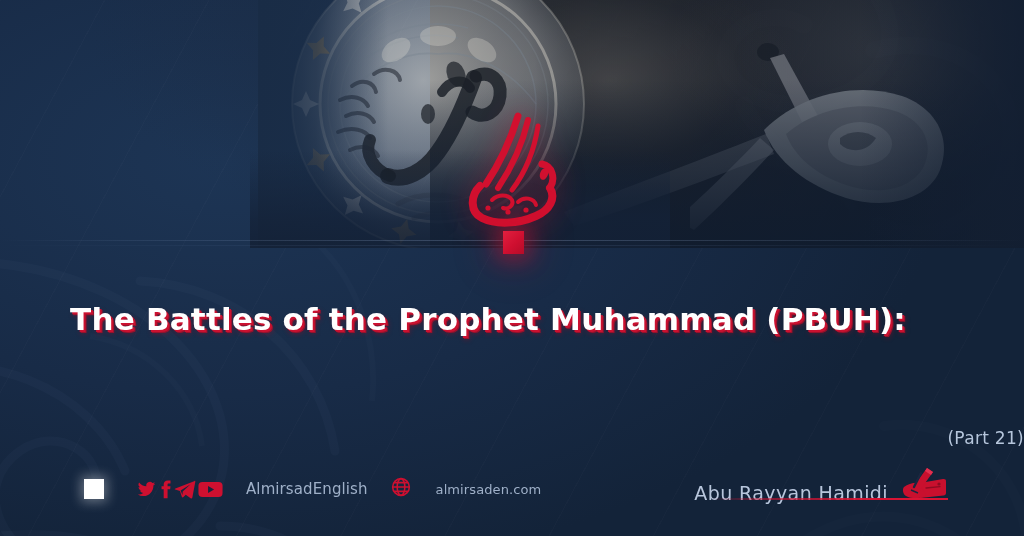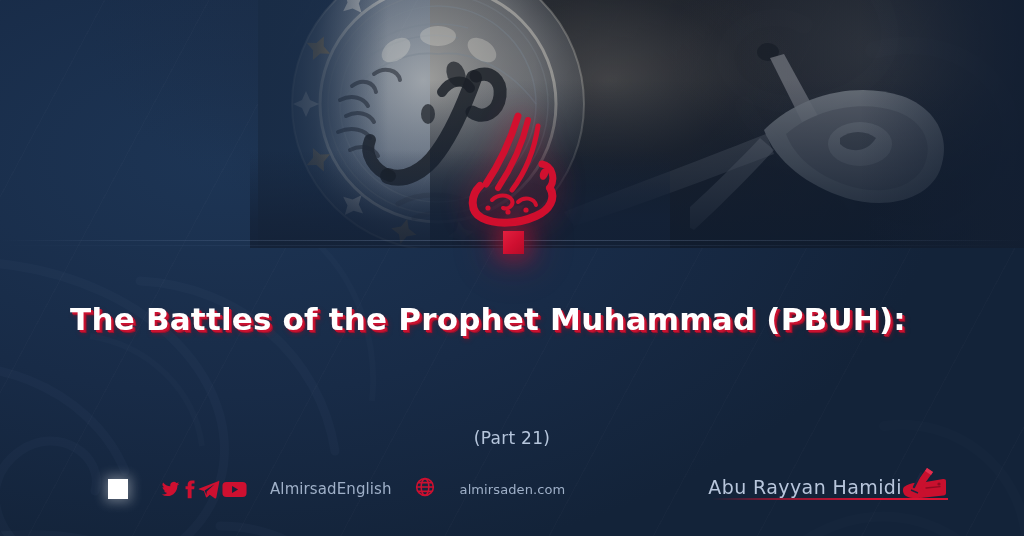--- a/index.html
+++ b/index.html
@@ -127,30 +127,30 @@
     letter-spacing:0.2px;
     line-height:46px;
     text-shadow:
        2px 2px 0 rgba(206,18,48,0.95),
        3px 3px 0 rgba(180,14,40,0.75),
        3px 4px 5px rgba(150,10,34,0.45);
   }
 
   .part-label {
     position:absolute; left:0; top:428px; width:1024px;
-    text-align:center;
+    text-align:right;
     font-size:17px;
     color:#b6c6dc;
     letter-spacing:0.3px;
   }
 
   
   .footer-left {
     position:absolute; left:84px; top:477px;
-    display:flex; align-items:center; gap:16px;margin-left:24px;
+    display:flex; align-items:center; gap:16px;
   }
   .sq-mark {
     width:20px; height:20px; background:#ffffff;
     box-shadow:0 0 12px 3px rgba(255,255,255,0.35);
     margin-right:16px;
   }
   .soc {
     display:flex; align-items:center; gap:2px;
     margin-right:7px;
   }
@@ -159,21 +159,21 @@
     font-size:15px; color:#9fb0c8; letter-spacing:0.1px;
     margin-right:7px;
   }
   .globe { margin-right:9px; display:block; }
   .site {
     font-size:13px; color:#9fb0c8; letter-spacing:0.1px;
   }
 
   .footer-right {
     position:absolute; right:78px; top:470px;
-    display:flex; align-items:center; gap:0;
+    display:flex; align-items:flex-end; gap:14px;
   }
   .author-name {
     font-size:19px; color:#b8c6dc; letter-spacing:0.4px;
   }
   .author-rule {
     position:absolute; right:76px; top:498px;
     width:236px; height:2px;
     background:linear-gradient(90deg, rgba(206,16,47,0) 0%, rgba(206,16,47,0.55) 22%, rgba(216,20,52,1) 70%, rgba(216,20,52,1) 100%);
   }
   .write-icon { position:relative; top:-3px; }

